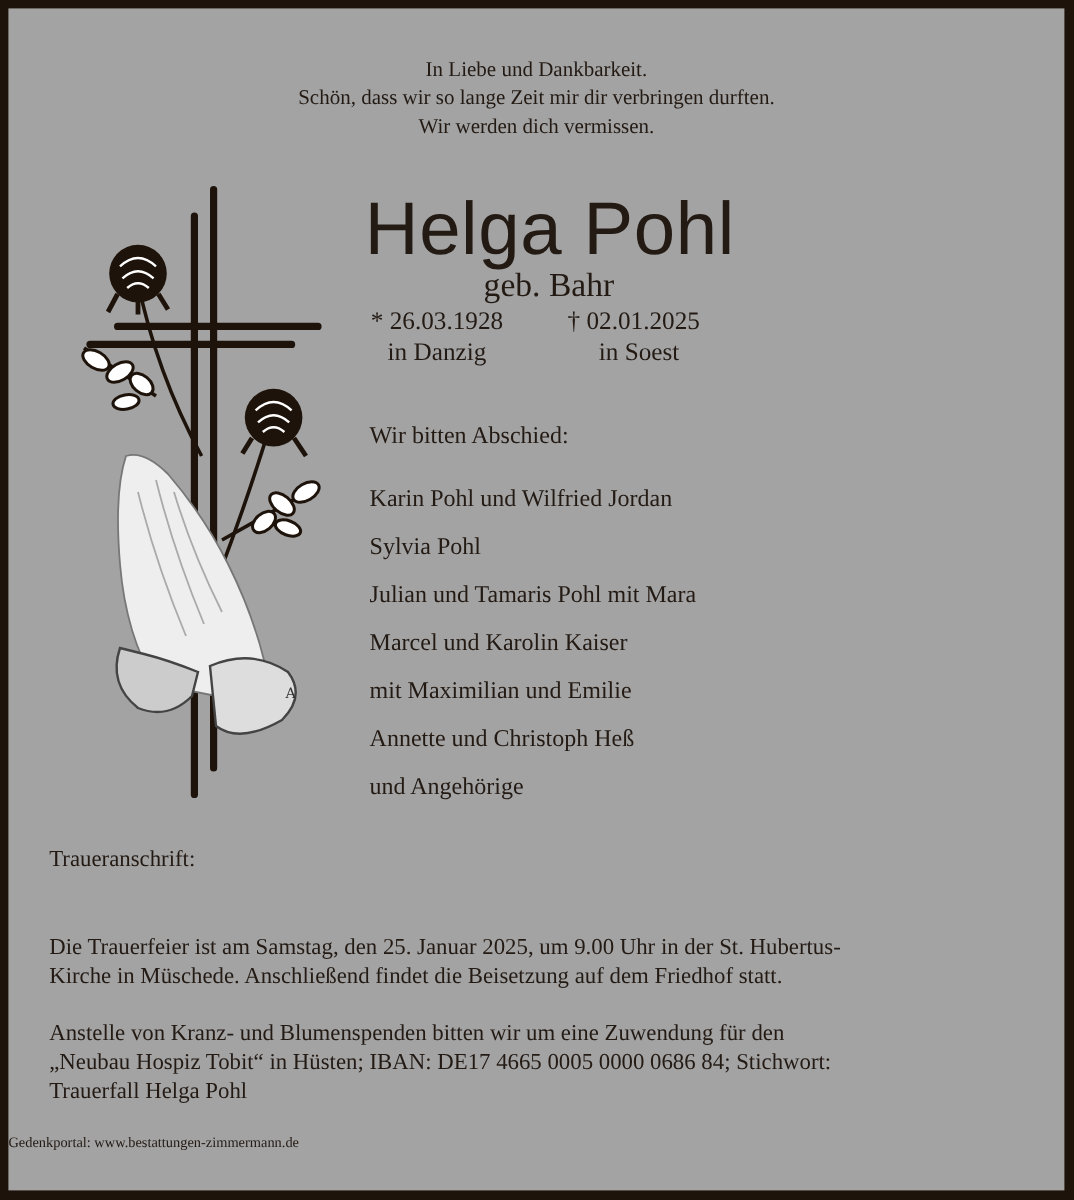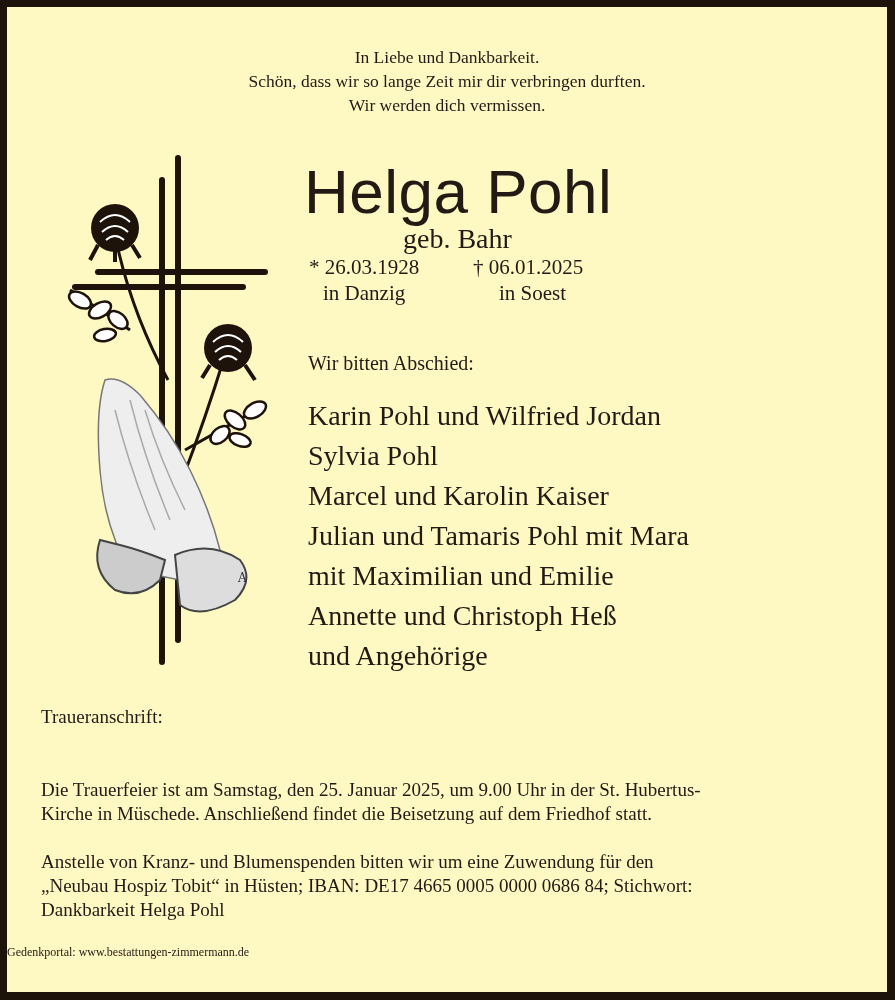--- a/index.html
+++ b/index.html
@@ -8,21 +8,21 @@
       background: #1e130a;
       position: relative;
       overflow: hidden;
       font-family: "DejaVu Serif", "Liberation Serif", serif;
       color: #231a14;
     }
     .card {
       position: absolute;
       left: 7px; top: 7px;
       width: 880px; height: 985px;
-      background: #fef9c3;
+      background: #a3a3a3;
     }
     .intro {
       position: absolute;
       left: 0; right: 0; top: 38px;
       text-align: center;
       font-family: "Liberation Serif", serif;
       font-size: 17.5px;
       line-height: 24px;
     }
     .intro div { margin: 0; }
@@ -58,21 +58,21 @@
     .farewell {
       position: absolute;
       left: 301px; top: 345px;
       font-family: "Liberation Serif", serif;
       font-size: 20px;
     }
     .mourners {
       position: absolute;
       left: 301px; top: 389px;
       font-family: "Liberation Serif", serif;
-      font-size: 28px;
+      font-size: 20px;
       line-height: 40px;
     }
     .block {
       position: absolute;
       left: 34px;
       font-family: Liberation Serif, serif;
       font-size: 19px;
       line-height: 24px;
       width: 820px;
     }
@@ -152,46 +152,46 @@
     <div>
       <span>*</span>
       <span>26.03.1928</span>
     </div>
     <div class="place">in Danzig</div>
   </div>
 
   <div class="death">
     <div>
       <span>†</span>
-      <span>06.01.2025</span>
+      <span>02.01.2025</span>
     </div>
     <div class="place">in Soest</div>
   </div>
 
   <div class="farewell">Wir bitten Abschied:</div>
 
   <div class="mourners">
     <div>Karin Pohl und Wilfried Jordan</div>
     <div>Sylvia Pohl</div>
+    <div>Julian und Tamaris Pohl mit Mara</div>
     <div>Marcel und Karolin Kaiser</div>
-    <div>Julian und Tamaris Pohl mit Mara</div>
     <div>mit Maximilian und Emilie</div>
     <div>Annette und Christoph Heß</div>
     <div>und Angehörige</div>
   </div>
 
   <div class="block address">
     <div>Traueranschrift:</div>
   </div>
 
   <div class="block ceremony">
     <div>Die Trauerfeier ist am Samstag, den 25. Januar 2025, um 9.00 Uhr in der St. Hubertus-</div>
     <div>Kirche in Müschede. Anschließend findet die Beisetzung auf dem Friedhof statt.</div>
   </div>
 
   <div class="block donation">
     <div>Anstelle von Kranz- und Blumenspenden bitten wir um eine Zuwendung für den</div>
     <div>„Neubau Hospiz Tobit“ in Hüsten; IBAN: DE17 4665 0005 0000 0686 84; Stichwort:</div>
-    <div>Dankbarkeit Helga Pohl</div>
+    <div>Trauerfall Helga Pohl</div>
   </div>
 
   <div class="portal">Gedenkportal: www.bestattungen-zimmermann.de</div>
 </div>
 
 </body></html>

